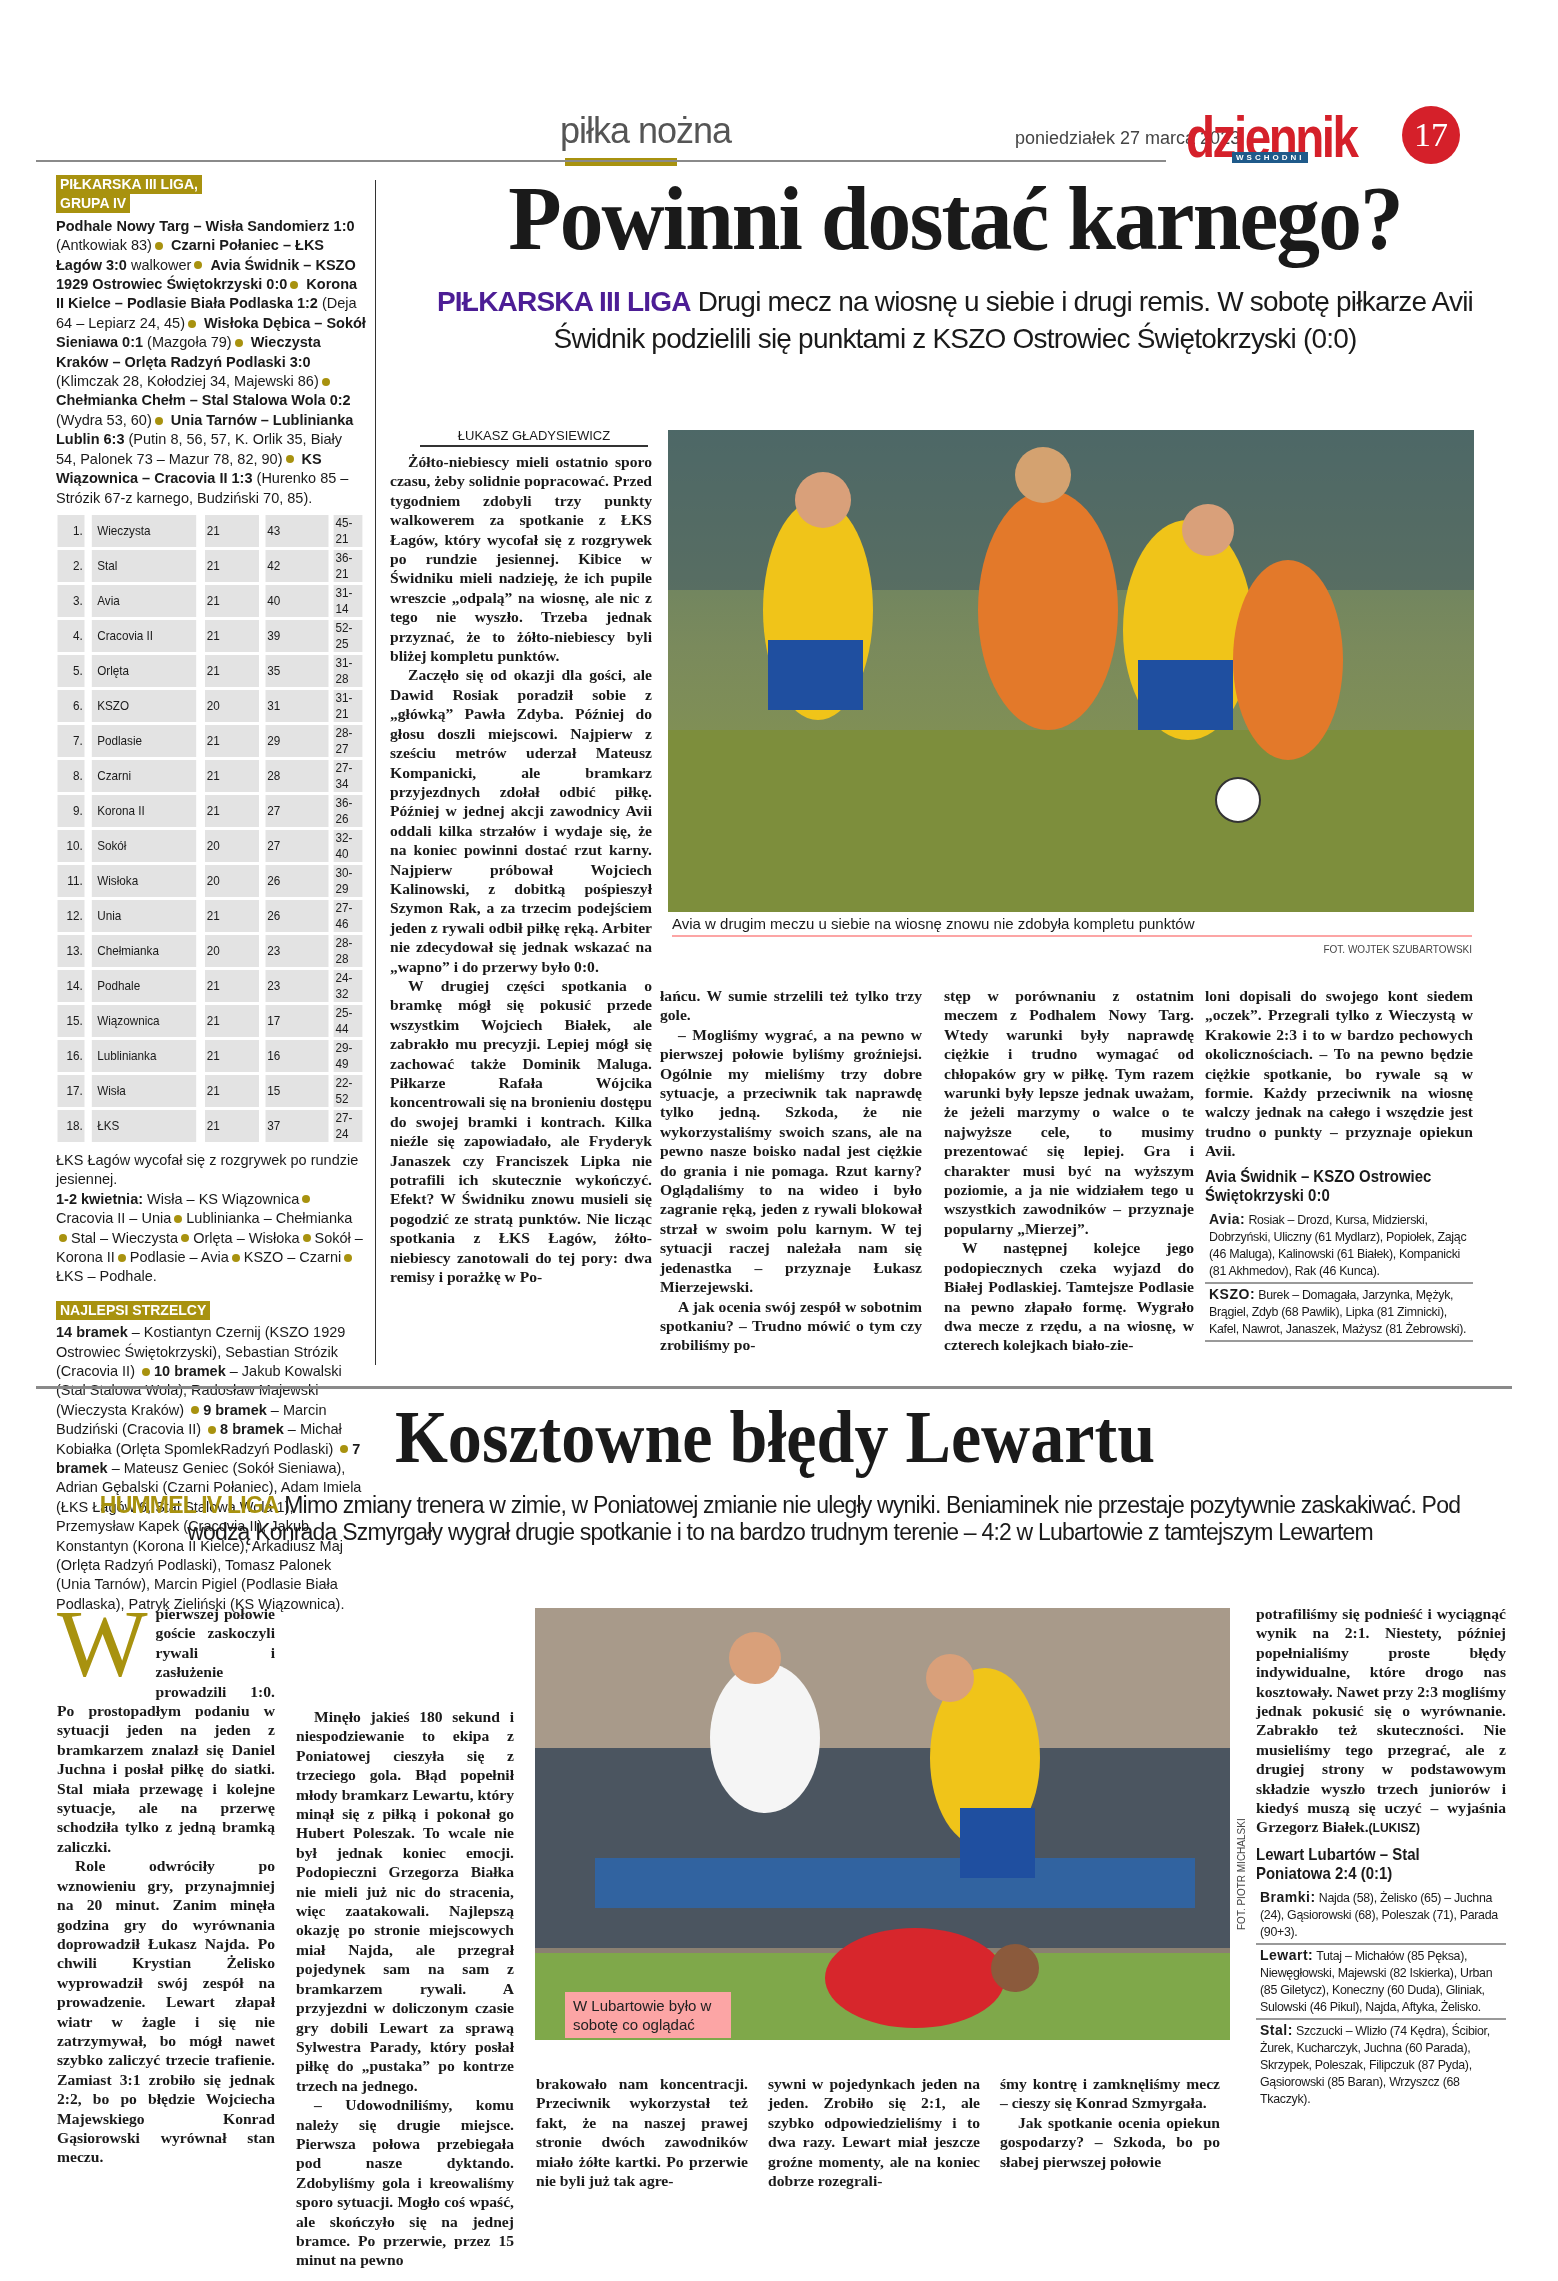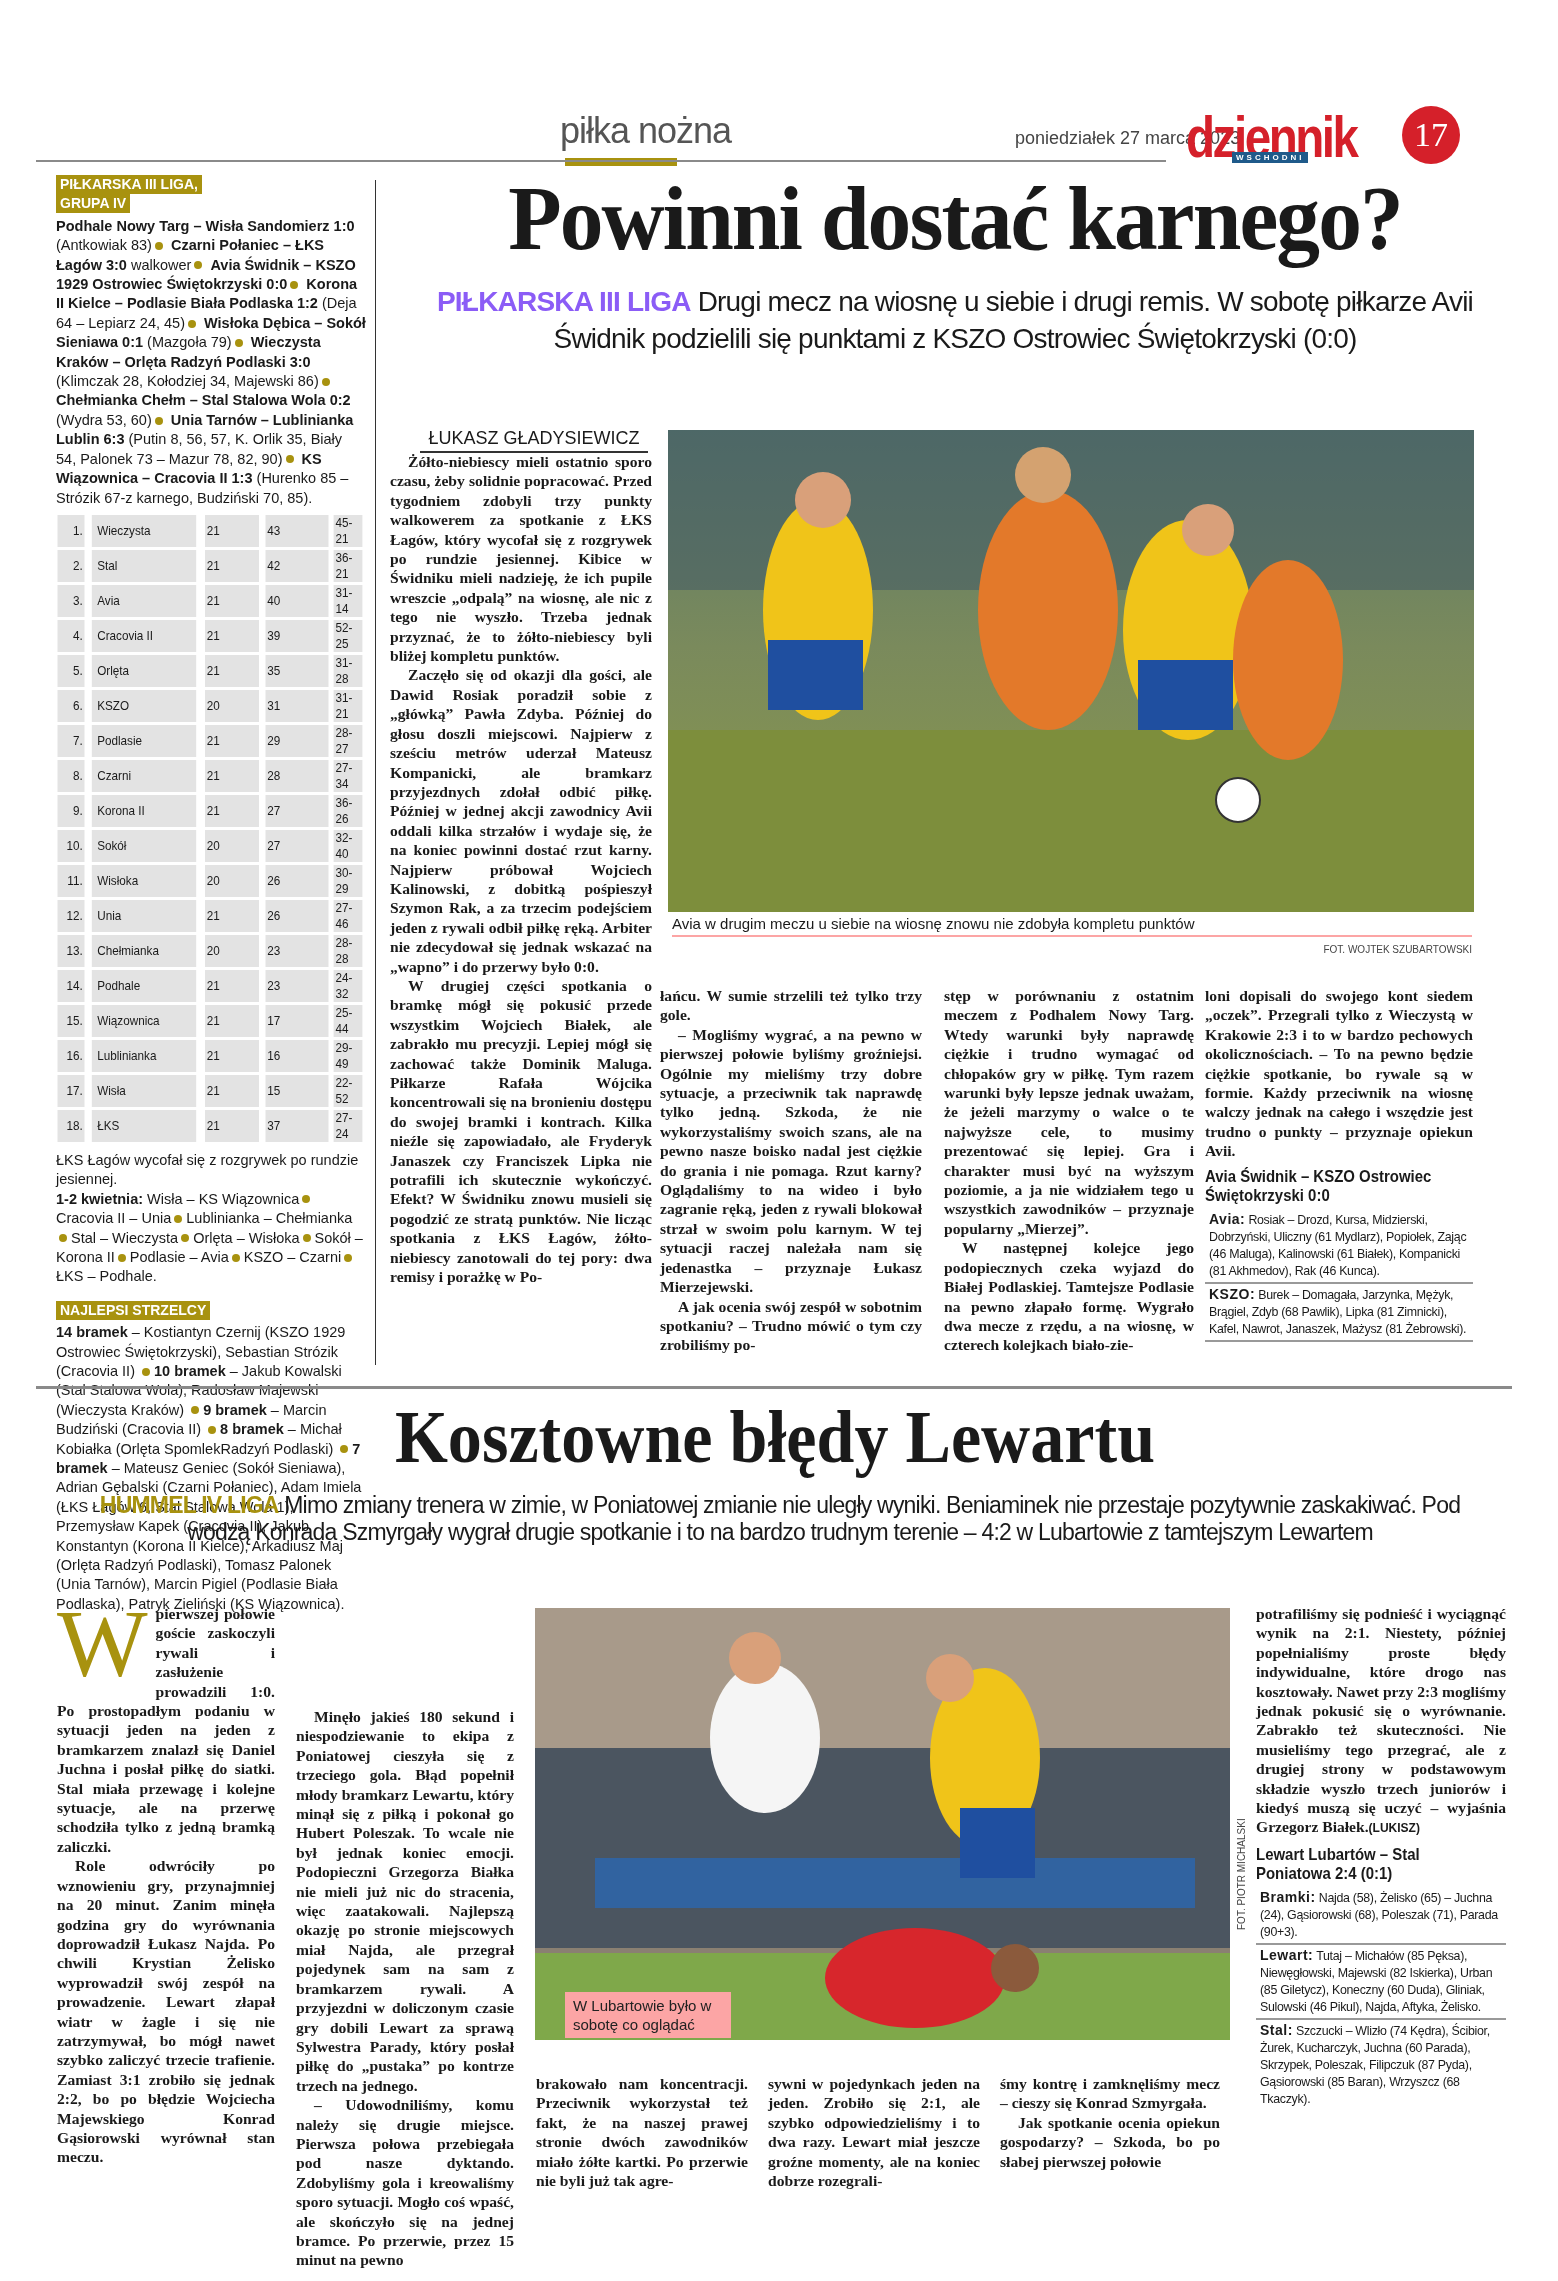--- a/index.html
+++ b/index.html
@@ -22,22 +22,22 @@
   .dot{display:inline-block;width:8px;height:8px;border-radius:50%;background:#a8920f;margin:0 4px 1px 3px;vertical-align:middle;}
   table.standings{border-collapse:separate;border-spacing:0 3px;width:308px;font-family:"Liberation Sans",sans-serif;font-size:13px;margin:4px 0 6px 0;}
   table.standings td{background:#e3e3e3;padding:0 2px;height:16px;line-height:16px;transform:scaleX(0.9);}
   table.standings td.pos{text-align:right;width:26px;}
   table.standings td.team{width:108px;padding-left:6px;}
   table.standings td.num{width:56px;}
   table.standings td.pts{width:66px;}
   
   .h1{left:400px;top:168px;width:1110px;text-align:center;font-family:"Liberation Serif",serif;font-weight:bold;font-size:92px;line-height:100px;letter-spacing:-2px;transform:scaleX(0.95);}
   .lead1{left:400px;top:283px;width:1110px;text-align:center;font-family:"Liberation Sans",sans-serif;font-size:28px;line-height:37px;font-weight:300;letter-spacing:-0.8px;}
-  .lead1 .kw{font-weight:bold;color:#8b5cf6;}
-  .byline{left:420px;top:428px;width:228px;text-align:center;font-family:"Liberation Sans",sans-serif;font-size:18px;border-bottom:2px solid #333;padding-bottom:2px;}
+  .lead1 .kw{font-weight:bold;color:#4c1d95;}
+  .byline{left:420px;top:428px;width:228px;text-align:center;font-family:"Liberation Sans",sans-serif;font-size:13px;border-bottom:2px solid #333;padding-bottom:2px;}
   .col{font-family:"Liberation Serif",serif;font-size:15.6px;line-height:19.4px;text-align:justify;hyphens:auto;}
   .col p{margin:0;text-indent:18px;font-weight:bold;}
   .col p.noind{text-indent:0;}
   .photo1{left:668px;top:430px;width:806px;height:482px;overflow:hidden;}
   .caption1{left:672px;top:915px;width:800px;font-family:"Liberation Sans",sans-serif;font-size:15px;border-bottom:2px solid #fca5a5;padding-bottom:3px;}
   .credit1{left:1100px;top:944px;width:372px;text-align:right;font-family:"Liberation Sans",sans-serif;font-size:10px;color:#444;}
   .matchbox{font-family:"Liberation Sans",sans-serif;}
   .matchbox h4{margin:6px 0 4px 0;font-size:17px;line-height:19px;font-weight:bold;transform:scaleX(0.88);transform-origin:left;}
   .lineup{font-size:12.4px;line-height:17px;border-bottom:2px solid #999;padding:2px 4px 2px 4px;letter-spacing:-0.3px;}
   .lineup b{font-size:14px;letter-spacing:0.5px;}

